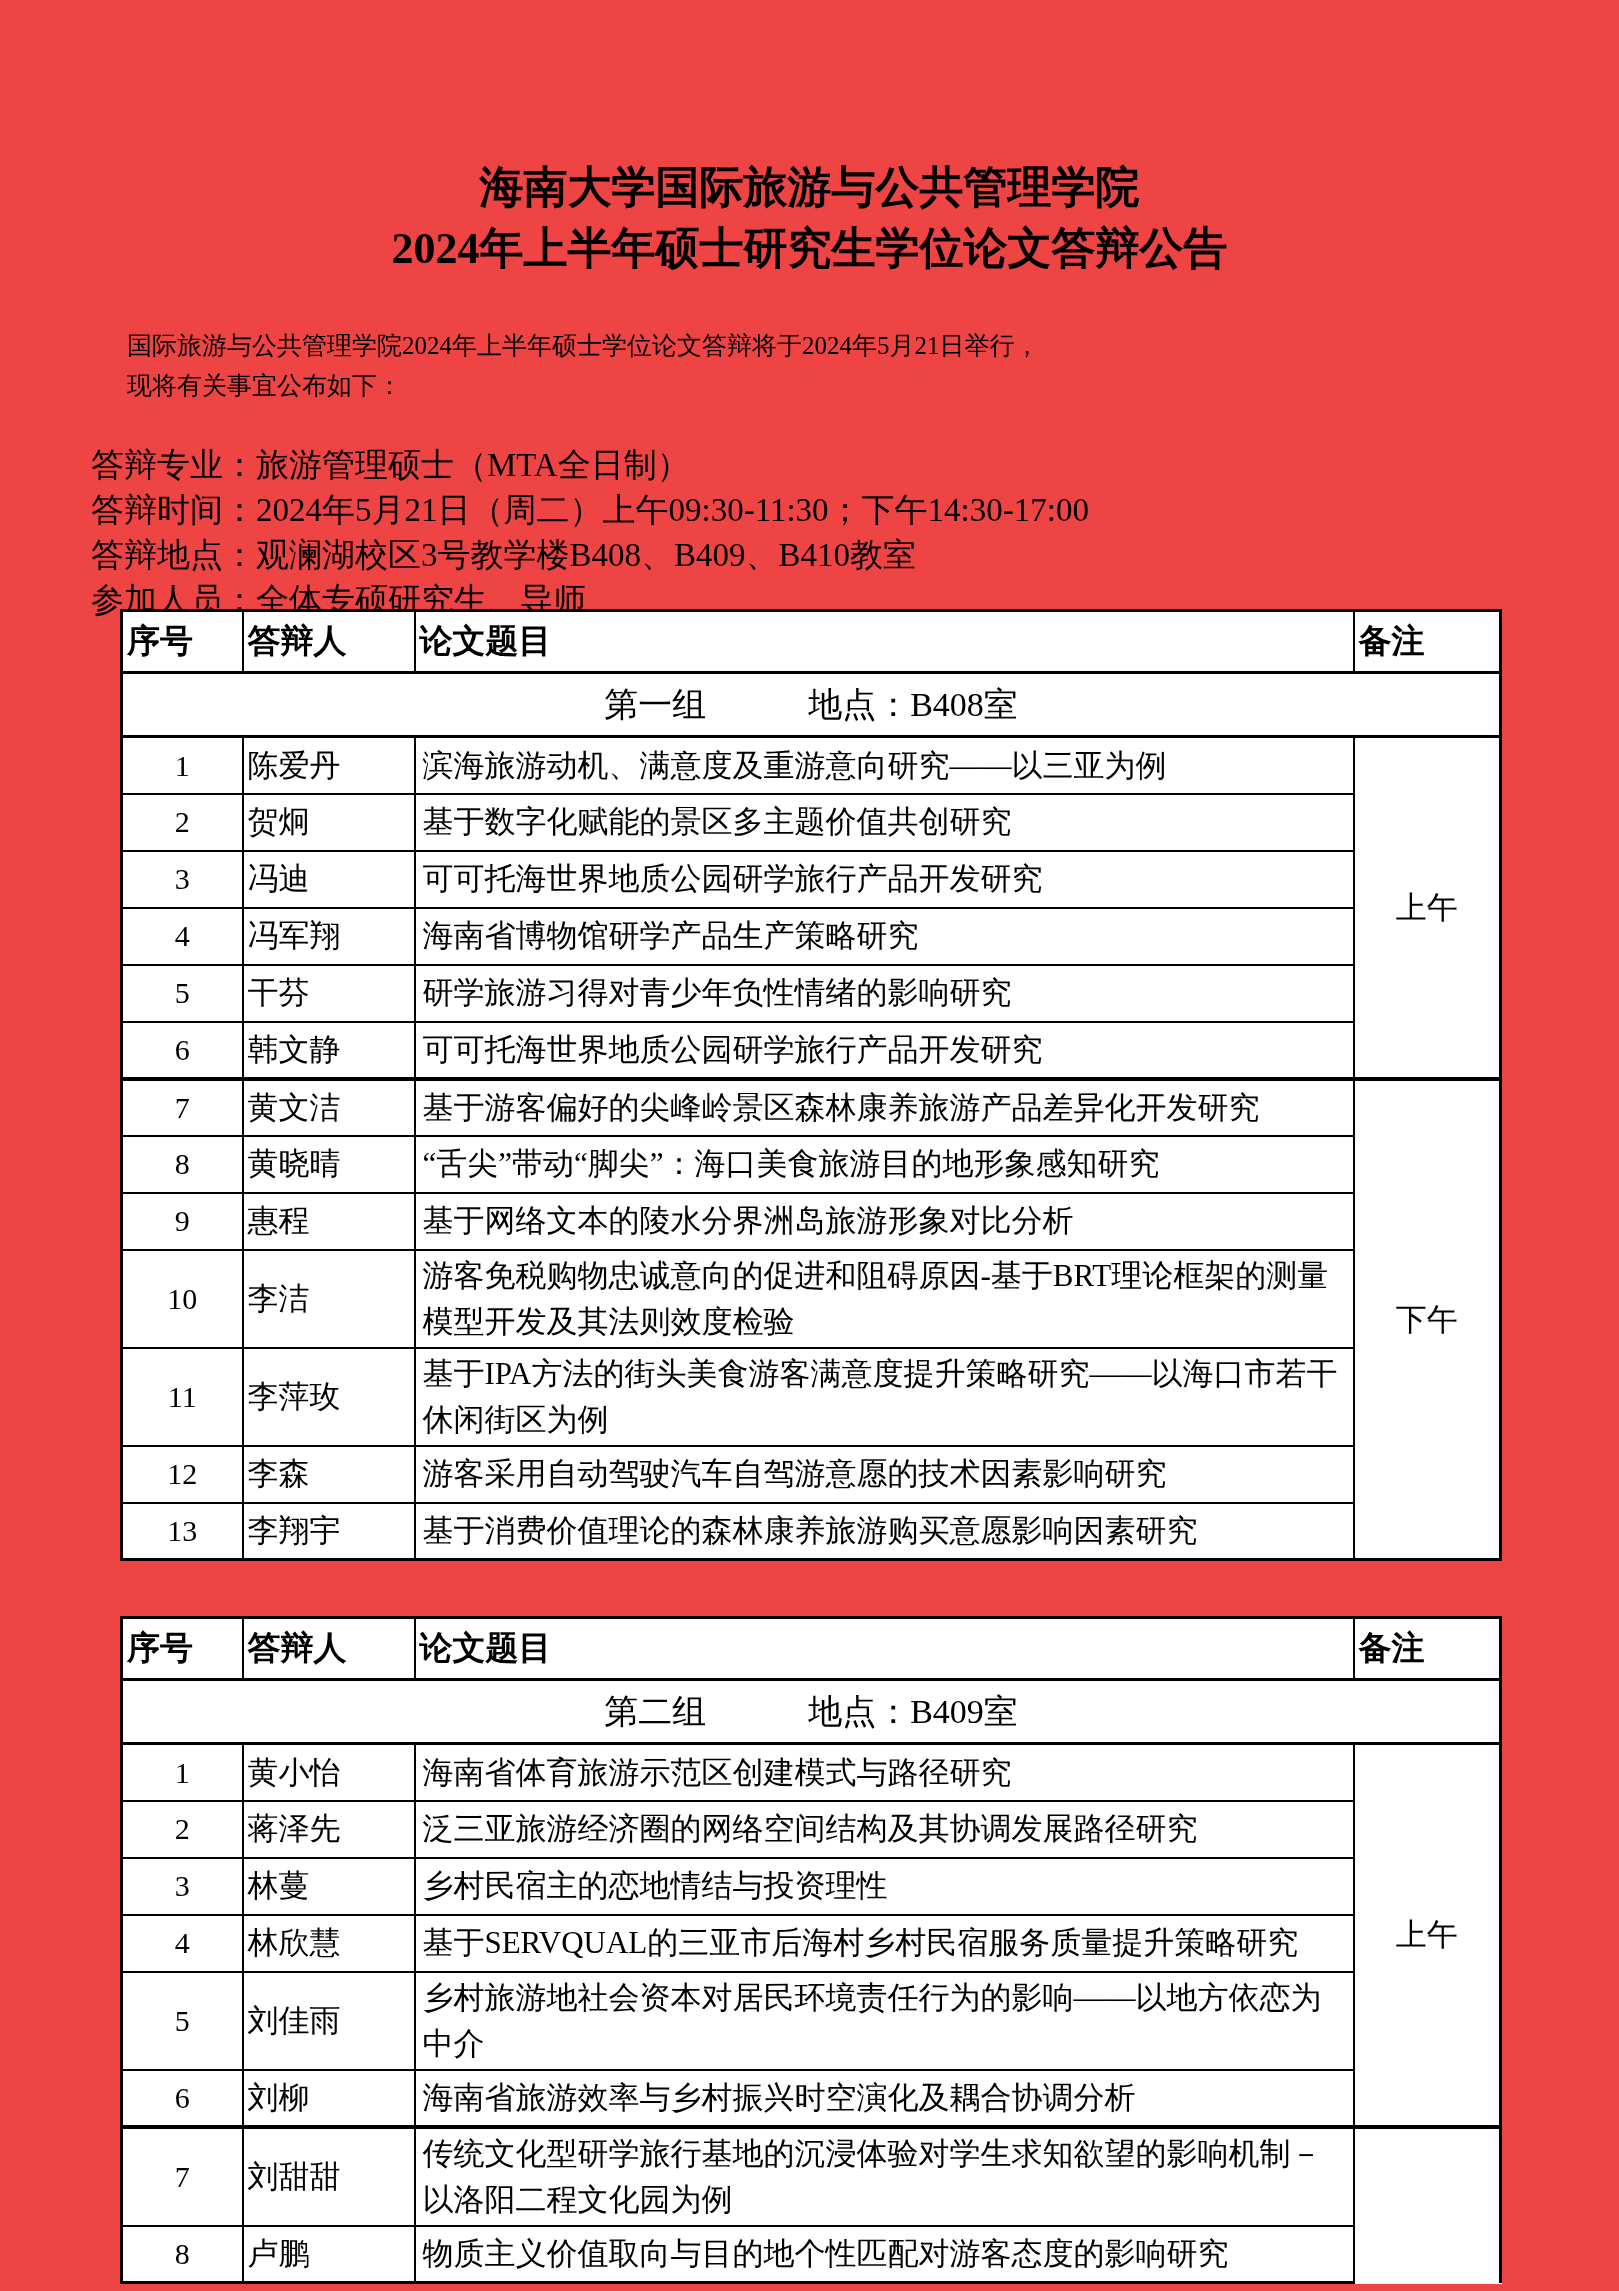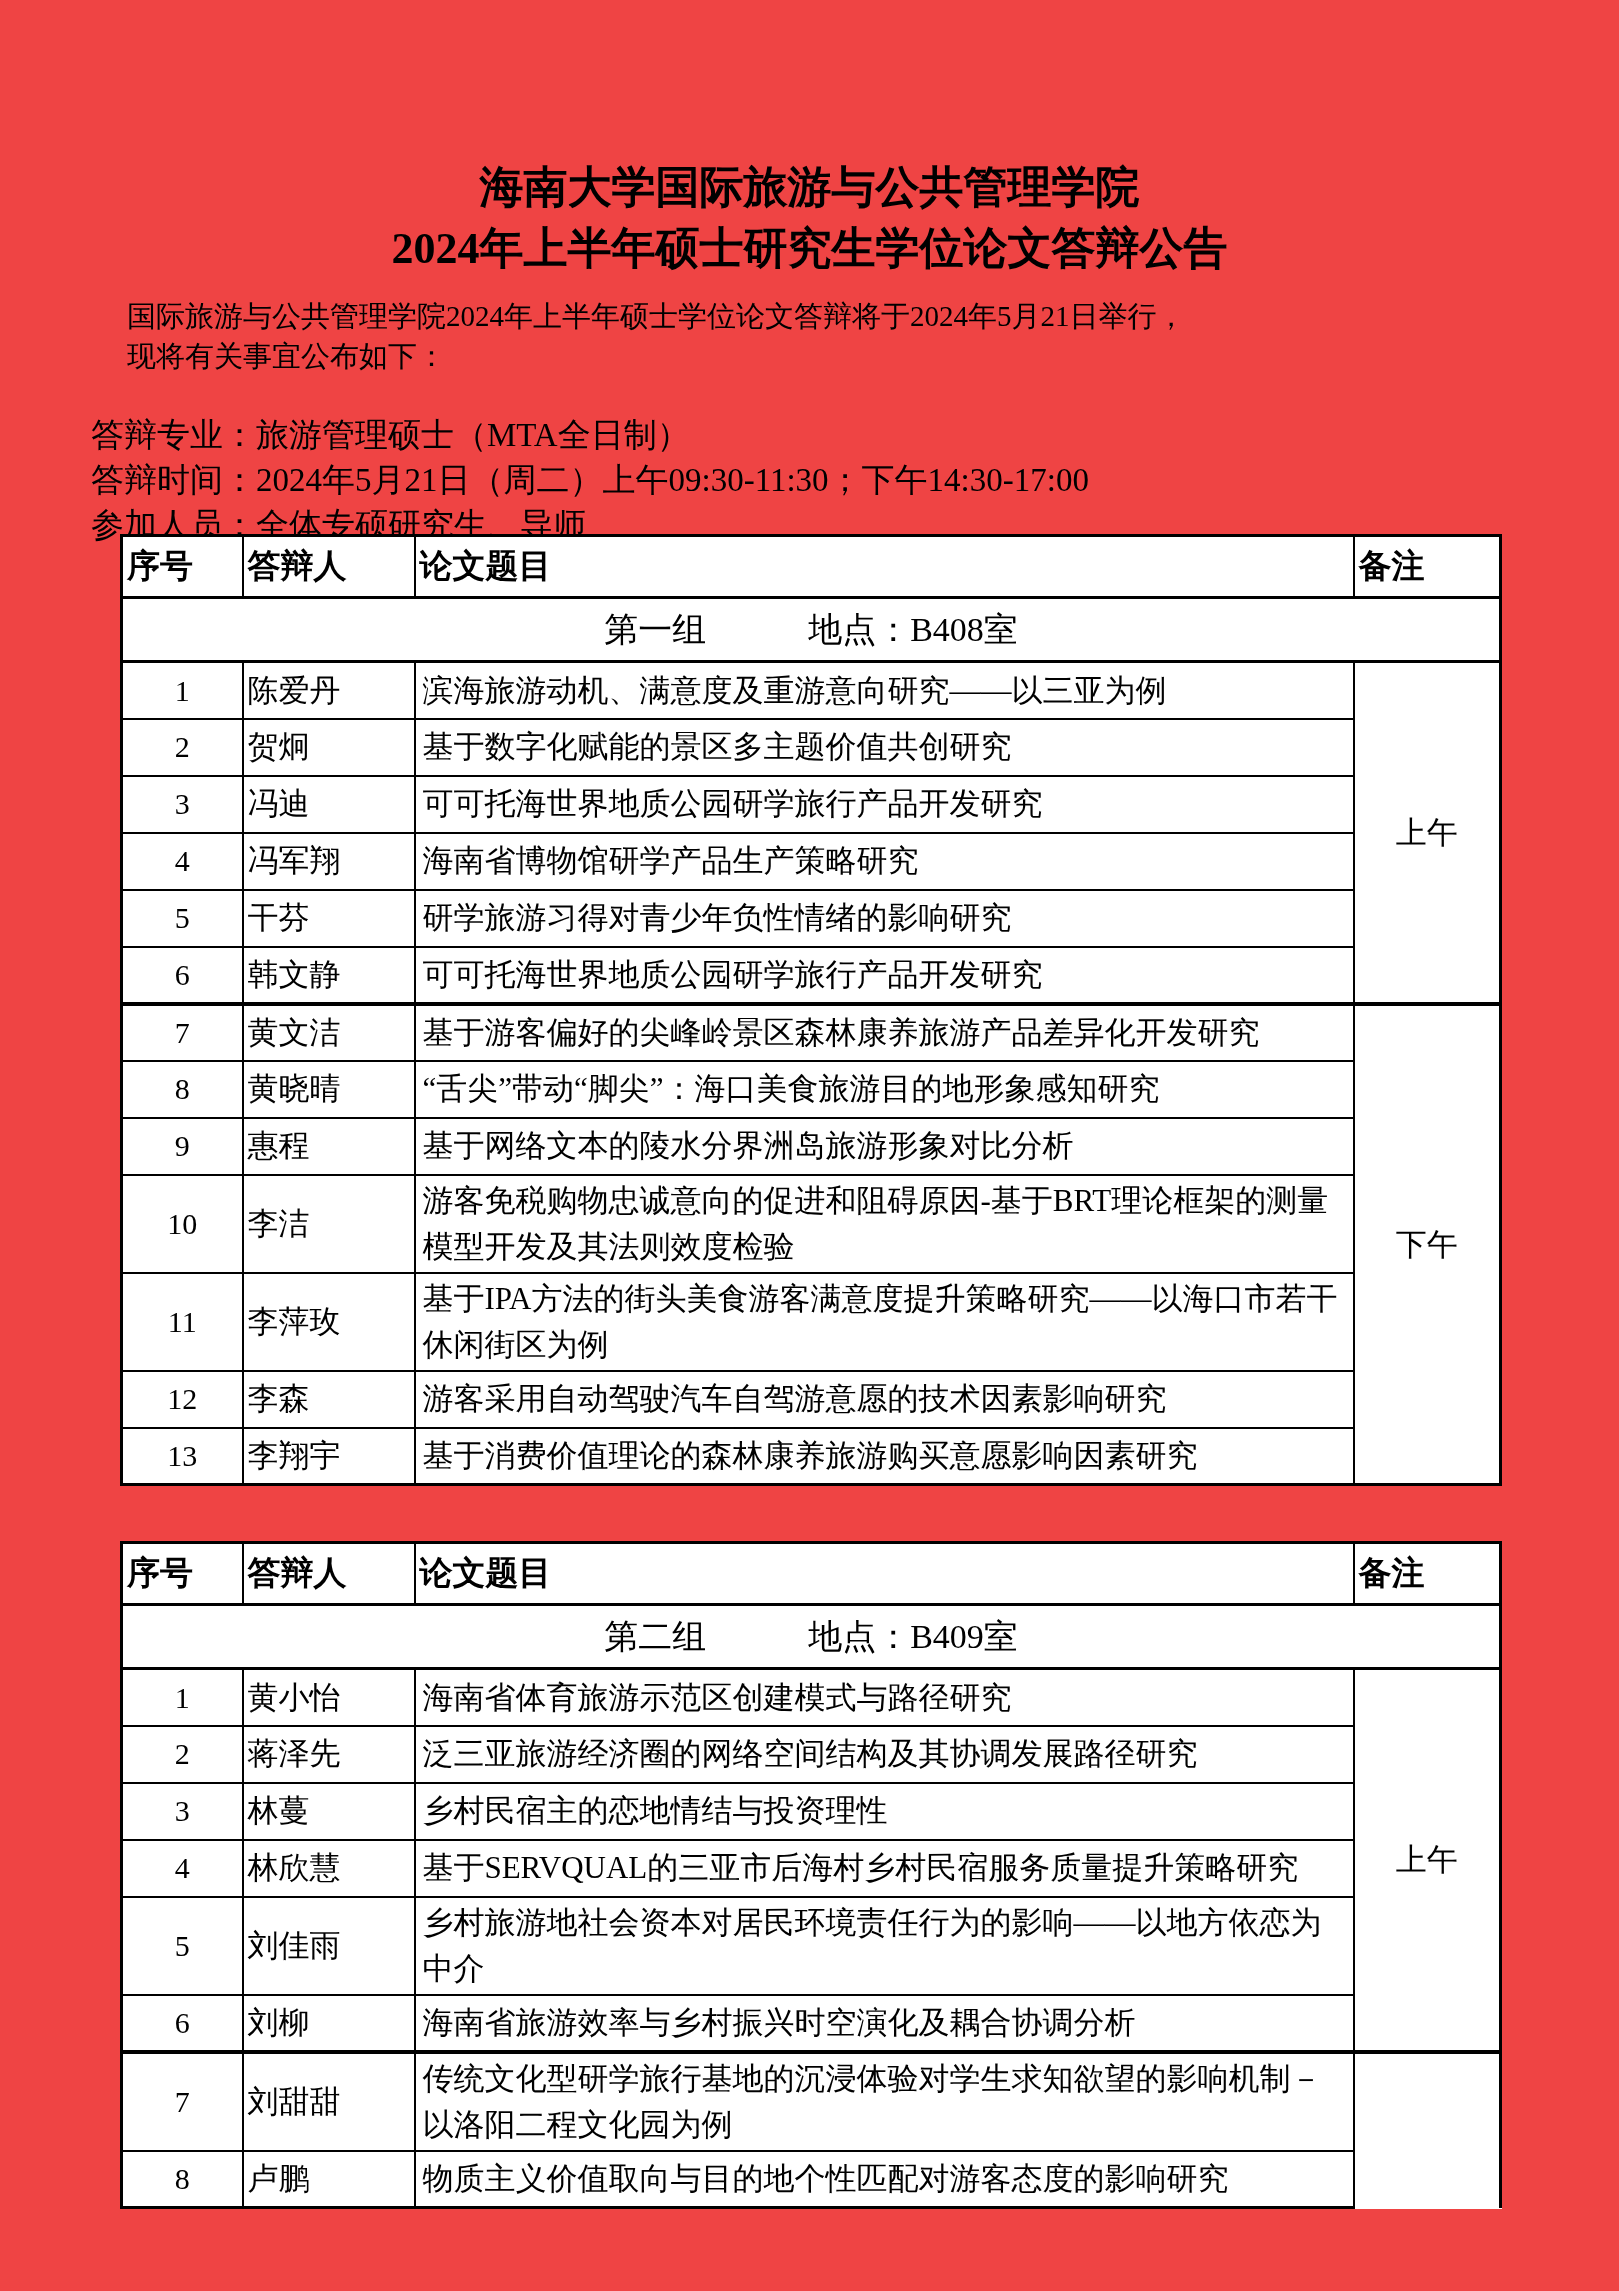--- a/index.html
+++ b/index.html
@@ -8,21 +8,21 @@
     font-family:"Liberation Serif","DejaVu Serif",serif;
     color:#000;
     -webkit-font-smoothing:antialiased;
   }
   .page{position:absolute;left:0;top:0;width:1619px;height:2292px;overflow:hidden;background:#ef4444;}
 
   
   .title-block{margin-top:157px;text-align:center;font-weight:bold;line-height:61px;font-size:44px;}
 
   
-  .intro{margin:17px 122px 0 127px;font-size:29px;line-height:40px;}
+  .intro{margin:47px 122px 0 127px;font-size:25px;line-height:40px;}
   .info{margin:37px 122px 0 91px;font-size:33px;line-height:45px;}
   .info div{white-space:nowrap;}
 
   
   .grp-table{
     position:relative;z-index:2;background:#fff;
     border-collapse:collapse;table-layout:fixed;
     width:1378px;margin-left:120px;
     font-size:31px;
   }
@@ -59,20 +59,21 @@
   </div>
 
   <div class="intro">
     <div>国际旅游与公共管理学院2024年上半年硕士学位论文答辩将于2024年5月21日举行，</div>
     <div>现将有关事宜公布如下：</div>
   </div>
 
   <div class="info">
     <div>答辩专业：旅游管理硕士（MTA全日制）</div>
     <div>答辩时间：2024年5月21日（周二）上午09:30-11:30；下午14:30-17:00</div>
+    <div>答辩地点：观澜湖校区3号教学楼B408、B409、B410教室</div>
     <div>参加人员：全体专硕研究生、导师</div>
   </div>
 
   <table class="grp-table t1">
     <colgroup>
       <col class="col-seq">
         <col class="col-name">
         <col class="col-title">
         <col class="col-remark">
     </colgroup>

